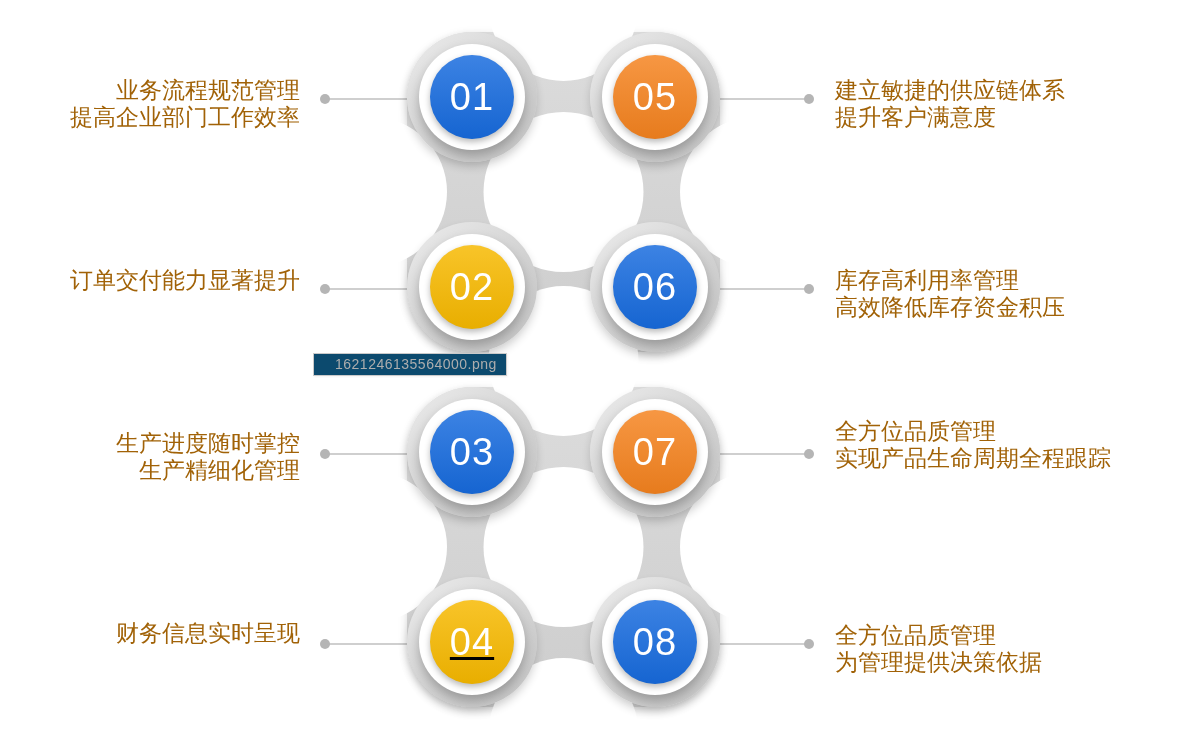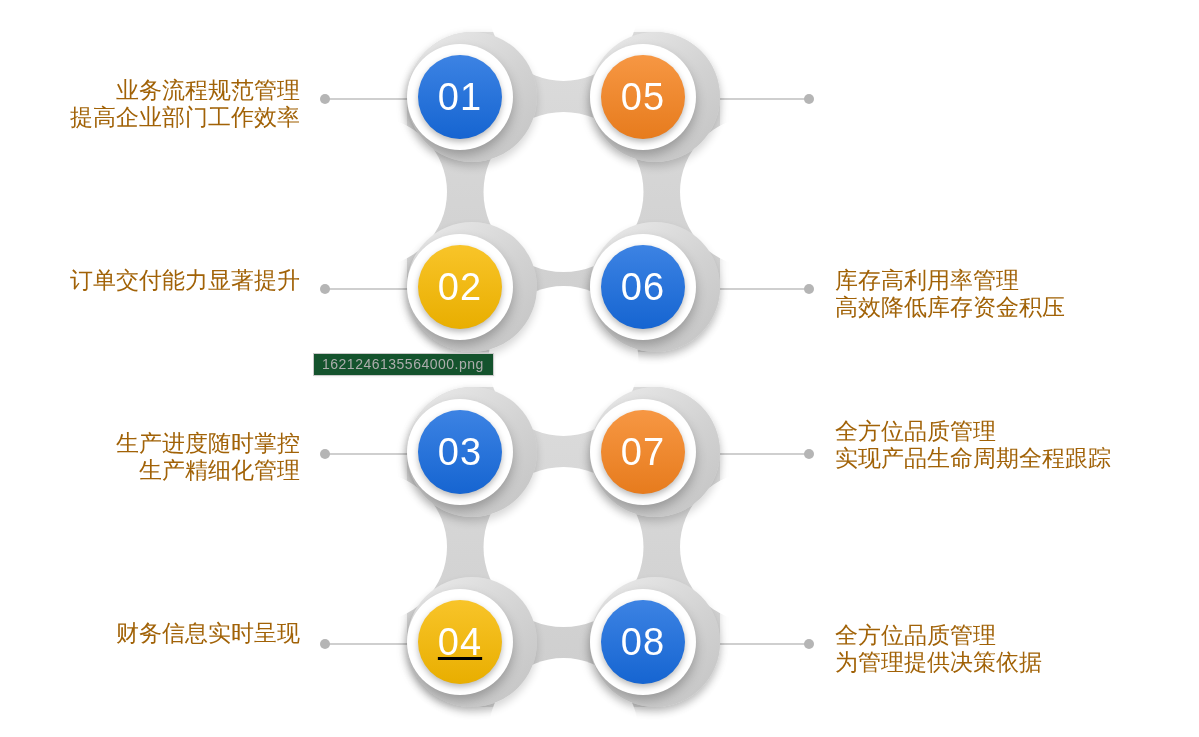--- a/index.html
+++ b/index.html
@@ -10,21 +10,21 @@
     overflow:hidden;
     font-family:"Liberation Sans","DejaVu Sans",sans-serif;
   }
   .blob-svg{position:absolute;left:0;top:0;z-index:0;}
   
   .node{position:absolute;transform:translate(-50%,-50%);z-index:2;}
   .pad{
     width:130px;height:130px;border-radius:50%;
     background:linear-gradient(140deg,#ececec 0%,#d2d2d2 55%,#c3c3c3 100%);
     box-shadow:0 5px 9px rgba(0,0,0,0.16);
-    display:flex;align-items:center;
+    display:flex;align-items:center;justify-content:center;
   }
   .ring{
     width:106px;height:106px;border-radius:50%;
     background:#ffffff;
     box-shadow:0 6px 11px rgba(0,0,0,0.25);
     display:flex;align-items:center;justify-content:center;
   }
   .ball{
     width:84px;height:84px;border-radius:50%;
     background-image:linear-gradient(180deg,rgba(255,255,255,0.16),rgba(0,0,0,0.06));
@@ -37,22 +37,22 @@
   
   .label{
     position:absolute;z-index:3;
     font-size:23px;line-height:27px;color:#a16207;white-space:nowrap;
   }
   .label.left{right:899px;text-align:right;}
   .label.right{left:835px;text-align:left;}
   
   .tooltip{
     position:absolute;left:313px;top:353px;z-index:10;
-    background:#14532d;border:1px solid #cacaca;
-    padding:2px 9px 3px 8px;
+    background:#0c4a6e;border:1px solid #cacaca;
+    padding:2px 9px 3px 21px;
     font-size:14px;color:#adadad;letter-spacing:0.5px;
     box-shadow:1px 1px 2px rgba(0,0,0,0.05);
   }
 </style>
 </head>
 <body>
 
 <div class="canvas">
 
   <svg class="blob-svg" width="1199" height="737" viewBox="0 0 1199 737">
@@ -187,20 +187,24 @@
     <div>订单交付能力显著提升</div>
   </div>
   <div class="label left" style="top:430px">
     <div>生产进度随时掌控</div>
     <div>生产精细化管理</div>
   </div>
   <div class="label left" style="top:620px">
     <div>财务信息实时呈现</div>
   </div>
 
+  <div class="label right" style="top:77px">
+    <div>建立敏捷的供应链体系</div>
+    <div>提升客户满意度</div>
+  </div>
   <div class="label right" style="top:267px">
     <div>库存高利用率管理</div>
     <div>高效降低库存资金积压</div>
   </div>
   <div class="label right" style="top:418px">
     <div>全方位品质管理</div>
     <div>实现产品生命周期全程跟踪</div>
   </div>
   <div class="label right" style="top:622px">
     <div>全方位品质管理</div>

